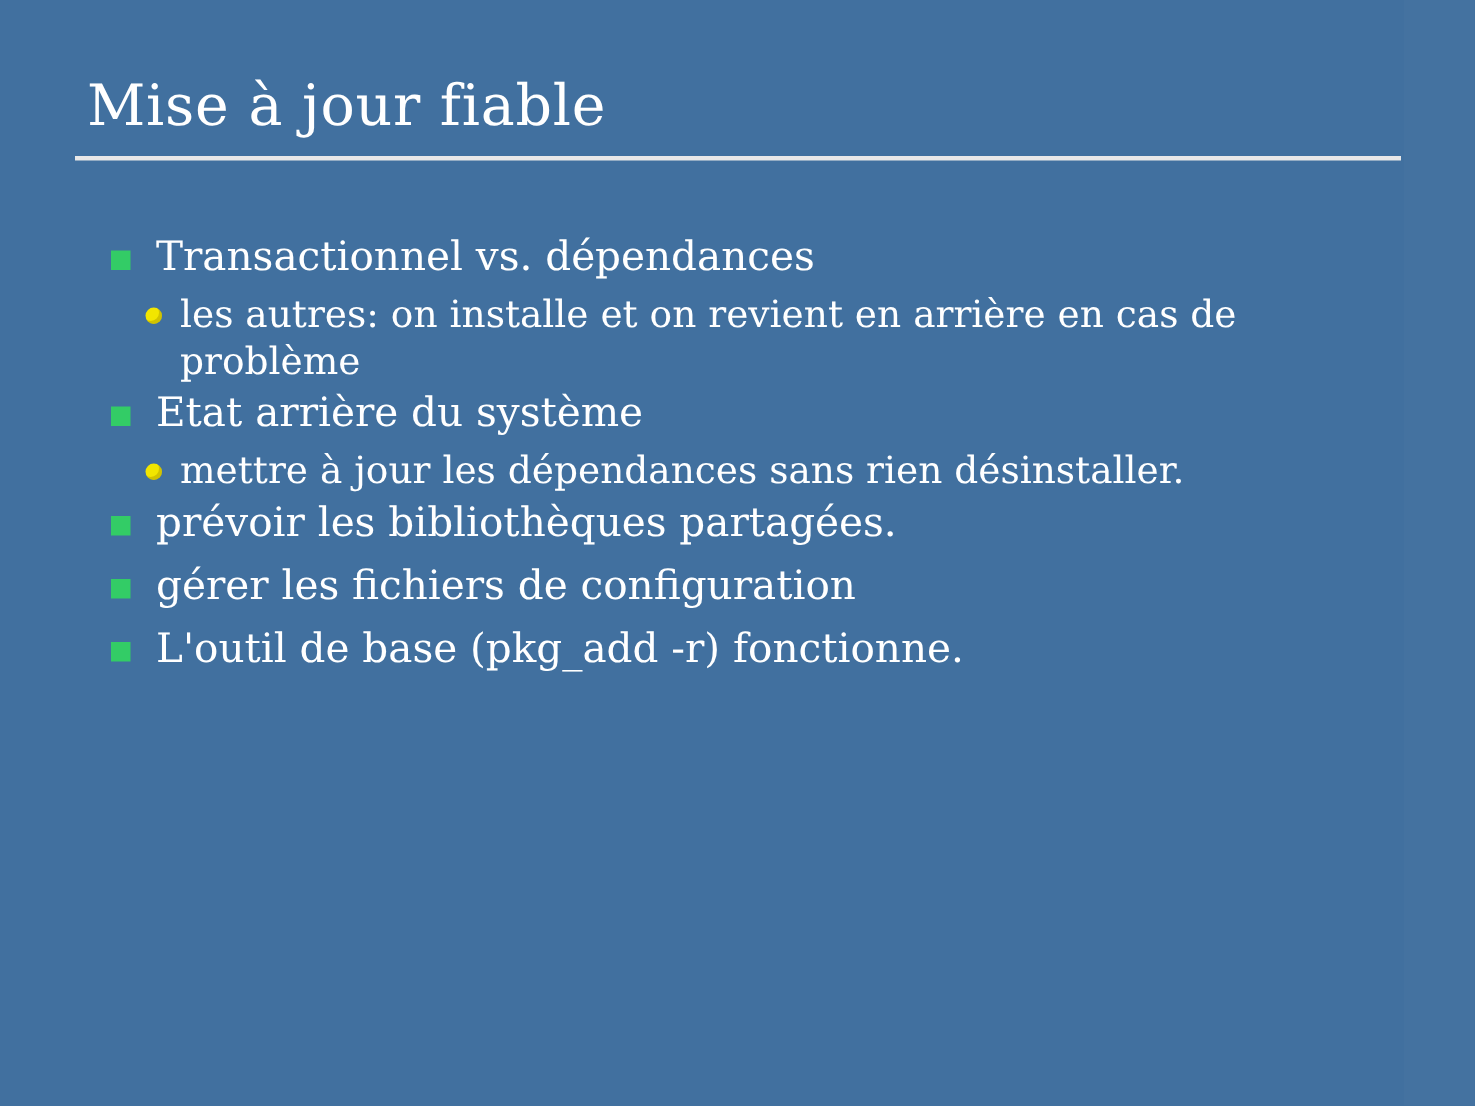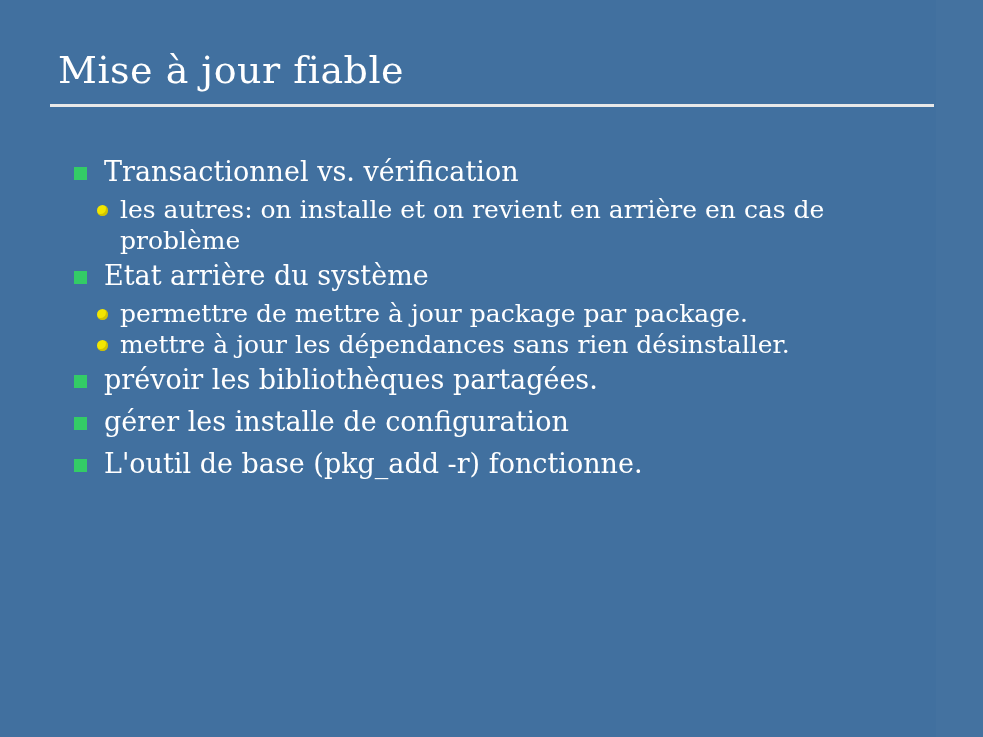--- a/index.html
+++ b/index.html
@@ -90,52 +90,48 @@
 <div class="slide">
 
   <div class="slide-title">Mise à jour fiable</div>
   <div class="title-rule"></div>
 
   <div class="body">
 
     <div class="group">
       <div class="lvl1">
         <span class="bullet-sq"></span>
-        <span>Transactionnel vs. vérification</span>
+        <span>Transactionnel vs. dépendances</span>
       </div>
       <div class="lvl2">
         <span class="bullet-dot"></span>
         <span>les autres: on installe et on revient en arrière en cas de problème</span>
       </div>
     </div>
 
     <div class="group">
       <div class="lvl1">
         <span class="bullet-sq"></span>
         <span>Etat arrière du système</span>
-      </div>
-      <div class="lvl2">
-        <span class="bullet-dot"></span>
-        <span>permettre de mettre à jour package par package.</span>
       </div>
       <div class="lvl2">
         <span class="bullet-dot"></span>
         <span>mettre à jour les dépendances sans rien désinstaller.</span>
       </div>
     </div>
 
 
     <div class="lvl1">
       <span class="bullet-sq"></span>
       <span>prévoir les bibliothèques partagées.</span>
     </div>
 
     <div class="lvl1">
       <span class="bullet-sq"></span>
-      <span>gérer les installe de configuration</span>
+      <span>gérer les fichiers de configuration</span>
     </div>
 
     <div class="lvl1">
       <span class="bullet-sq"></span>
       <span class="mono-ish">L'outil de base (pkg_add -r) fonctionne.</span>
     </div>
 
   </div>
 </div>
 

